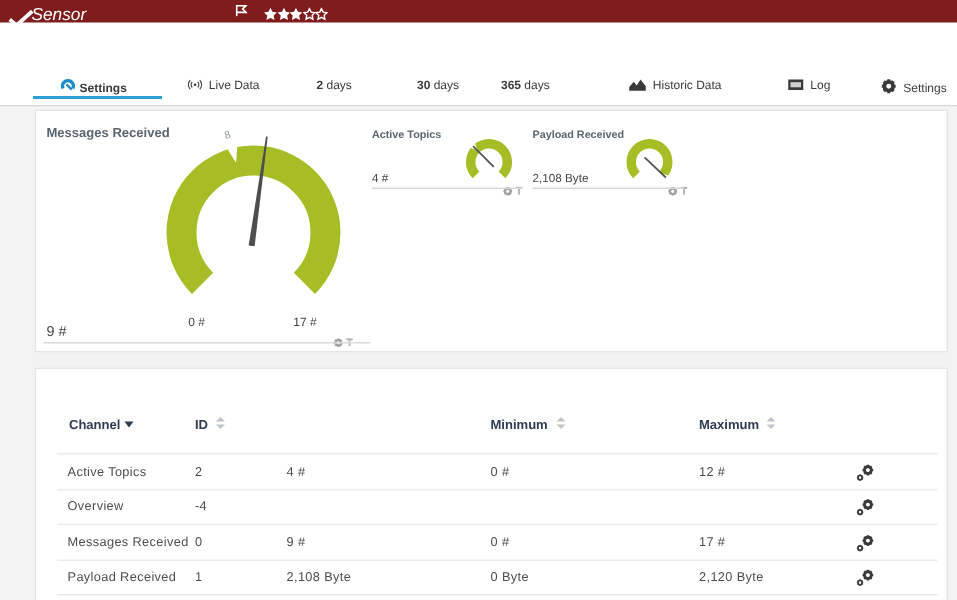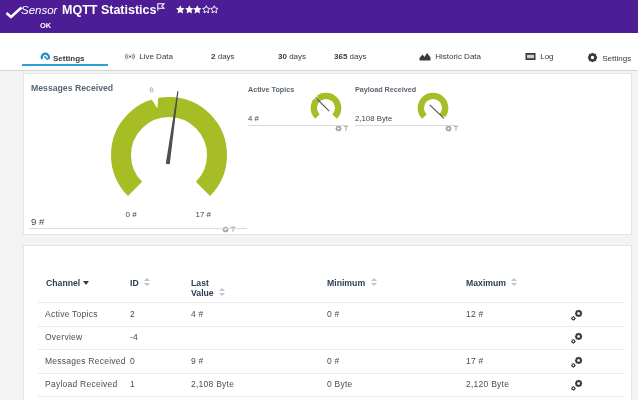--- a/index.html
+++ b/index.html
@@ -1,16 +1,16 @@
 <!DOCTYPE html>
 <html><head><meta charset="utf-8"><style>
 * { margin:0; padding:0; box-sizing:border-box; }
 html,body { width:638px; height:400px; overflow:hidden; font-family:"Liberation Sans",sans-serif; background:#fff; }
 #page { position:relative; width:638px; height:400px; }
-#topbar { position:absolute; left:0; top:0; width:638px; height:33px; background:#4c1d95; color:#fff; }
+#topbar { position:absolute; left:0; top:0; width:638px; height:15px; background:#7f1d1d; color:#fff; }
 #topbar .chk { position:absolute; left:5px; top:6px; line-height:0; } #topbar .chk svg { display:block; }
 #topbar .sens { position:absolute; left:21px; top:4px; font-size:11.5px; font-style:italic; }
 #topbar .ttl { position:absolute; left:62px; top:3px; font-size:12.5px; font-weight:bold; }
 #topbar .flag { position:absolute; left:157px; top:3px; line-height:0; } #topbar .flag svg { display:block; }
 #topbar .stars { position:absolute; left:176px; top:5px; font-size:0; line-height:0; }
 #topbar .stars svg { margin-right:0; vertical-align:top; }
 #topbar .ok { position:absolute; left:40px; top:21px; font-size:7.5px; font-weight:bold; }
 #tabrow { position:absolute; left:0; top:33px; width:638px; height:38px; background:#fff; border-bottom:1px solid #d5d5d5; }
 .tab { position:absolute; top:19px; font-size:8px; color:#3a3a3a; white-space:nowrap; }
 .tab b { font-weight:bold; }
@@ -38,21 +38,20 @@
 </style></head>
 <body>
 <div id="page">
 <div id="topbar">
   <span class="chk">
         <svg width="18" height="13" viewBox="0 0 18 13">
           <path d="M1.5,7 L6,11 L16.5,1.5" stroke="#fff" stroke-width="2.5" fill="none"></path>
         </svg>
       </span>
   <span class="sens">Sensor</span>
-  <span class="ttl">MQTT Statistics</span>
   <span class="flag">
         <svg width="8" height="8" viewBox="0 0 8 8">
           <path d="M0.8,7.8 L0.8,0.8 L7,0.8 L4.8,3 L7,5.2 L0.8,5.2" stroke="#fff" stroke-width="1.1" fill="none" stroke-linejoin="miter"></path>
         </svg>
       </span>
   <span class="stars"><svg width="8.6" height="8.6" viewBox="0 0 8 8">
           <path d="M4,0.2 5.2,2.7 8,3.1 6,5 6.5,7.8 4,6.5 1.5,7.8 2,5 0,3.1 2.8,2.7 Z" fill="#fff"></path>
         </svg><svg width="8.6" height="8.6" viewBox="0 0 8 8">
           <path d="M4,0.2 5.2,2.7 8,3.1 6,5 6.5,7.8 4,6.5 1.5,7.8 2,5 0,3.1 2.8,2.7 Z" fill="#fff"></path>
         </svg><svg width="8.6" height="8.6" viewBox="0 0 8 8">
@@ -175,21 +174,20 @@
         </svg><svg width="6" height="7" viewBox="0 0 7 8" style="margin-left:1px">
           <rect x="1" y="0.6" width="5" height="1.6" fill="#b2b2b2"></rect>
           <rect x="2.8" y="2.2" width="1.4" height="4.4" fill="#b2b2b2"></rect>
         </svg></div>
   <div class="cellline" style="left:331px; top:51px; width:101px;"></div>
 </div>
 
 <div class="panel" id="tp">
   <div class="th" style="left:22px; top:32px;">Channel<span class="caret"></span></div>
   <div class="th ralign" style="left:106px; top:32px; width:60px;">ID <span class="sorter"><span class="s-up"></span><span class="s-dn"></span></span></div>
-  <div class="th ralign" style="left:167px; top:32px; width:60px;">Last<br>Value <span class="sorter"><span class="s-up"></span><span class="s-dn"></span></span></div>
   <div class="th ralign" style="left:303px; top:32px; width:60px;">Minimum <span class="sorter"><span class="s-up"></span><span class="s-dn"></span></span></div>
   <div class="th ralign" style="left:442px; top:32px; width:60px;">Maximum <span class="sorter"><span class="s-up"></span><span class="s-dn"></span></span></div>
   <div class="rline" style="top:56px;"></div>
   <div class="td" style="left:21px; top:63px;">Active Topics</div>
   <div class="td ralign" style="left:106px; top:63px; width:60px;">2</div>
   <div class="td ralign" style="left:167px; top:63px; width:60px;">4 #</div>
   <div class="td ralign" style="left:303px; top:63px; width:60px;">0 #</div>
   <div class="td ralign" style="left:442px; top:63px; width:60px;">12 #</div>
   <div class="td" style="left:546px; top:63px;"><svg width="14" height="13" viewBox="0 0 14 13">
           <circle cx="8.6" cy="4.4" r="2.23" stroke="#3a3a3a" stroke-width="1.92" fill="none"></circle>

